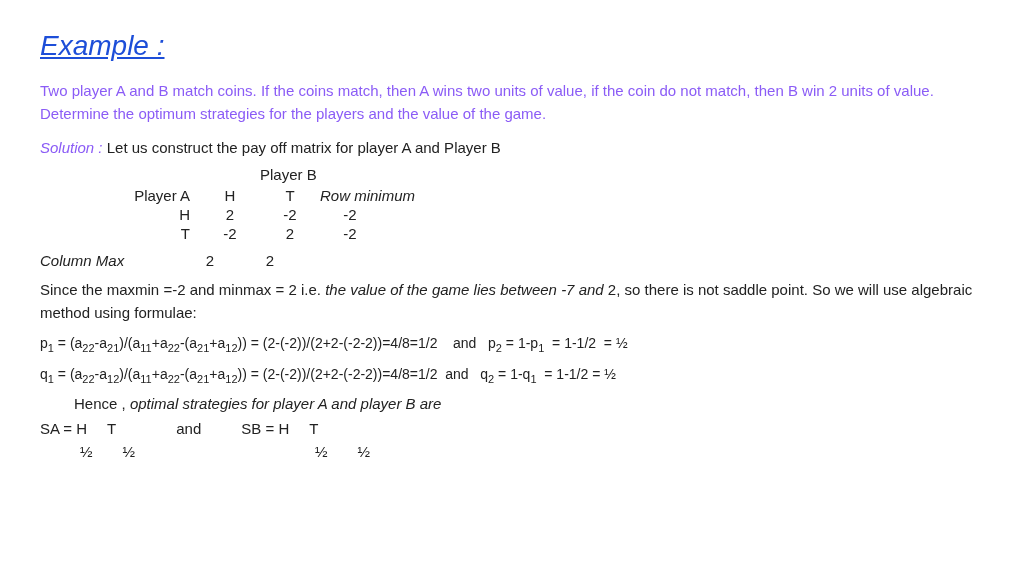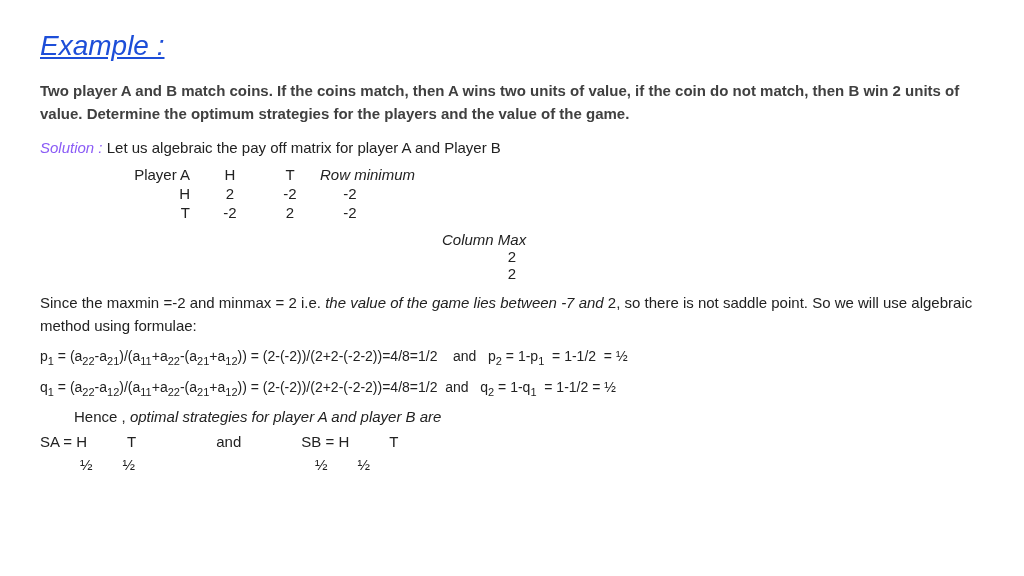--- a/index.html
+++ b/index.html
@@ -18,24 +18,23 @@
       color: #1d4ed8;
       font-size: 28px;
       text-decoration: underline;
       margin-bottom: 18px;
       font-family: Arial, sans-serif;
     }
 
     .intro-text {
       font-family: Arial, sans-serif;
       font-size: 15px;
-      color: #404040;
+      color: #8b5cf6;
       margin-bottom: 14px;
       line-height: 1.5;
-      font-weight: bold;
     }
 
     .solution-label {
       font-style: italic;
       color: #8b5cf6;
       font-family: Arial, sans-serif;
       font-size: 15px;
     }
 
     .solution-line {
@@ -72,21 +71,20 @@
       width: 120px;
       font-style: italic;
     }
 
     .column-max-row {
       display: flex;
       align-items: center;
       font-family: Arial, sans-serif;
       font-size: 15px;
       margin-bottom: 10px;
-      flex-direction: column;
     }
 
     .col-max-label {
       width: 140px;
       font-style: italic;
     }
 
     .formula-line {
       font-family: Arial, sans-serif;
       font-size: 14px;
@@ -104,21 +102,20 @@
     .italic-text {
       font-style: italic;
     }
 
     .strategies-line {
       font-family: Arial, sans-serif;
       font-size: 15px;
       margin-bottom: 6px;
       display: flex;
       align-items: baseline;
-      gap: 20px;
     }
 
     .fractions-line {
       font-family: Arial, sans-serif;
       font-size: 15px;
       margin-left: 0;
       display: flex;
       align-items: baseline;
     }
 
@@ -135,25 +132,26 @@
   </style>
 </head>
 <body>
 
 <div class="title">Example :</div>
 
 <p class="intro-text">Two player A and B match coins. If the coins match, then A wins two units of value, if the coin do not match, then B win 2 units of value. Determine the optimum strategies for the players and the value of the game.</p>
 
 <div class="solution-line">
   <span class="solution-label">Solution :</span>
-  <span>Let us algebraic the pay off matrix for player A and Player B</span>
+  <span>Let us construct the pay off matrix for player A and Player B</span>
 </div>
 
 <div class="matrix-container">
 
+  <div style="margin-left:140px; margin-bottom:4px;">Player B</div>
 
   <div class="matrix-row">
     <span class="cell-label">Player A</span>
     <span class="cell">H</span>
     <span class="cell">T</span>
     <span class="cell-wide italic-text">Row minimum</span>
   </div>
 
   <div class="matrix-row">
     <span class="cell-label" style="text-align:right; padding-right:10px;">H</span>

